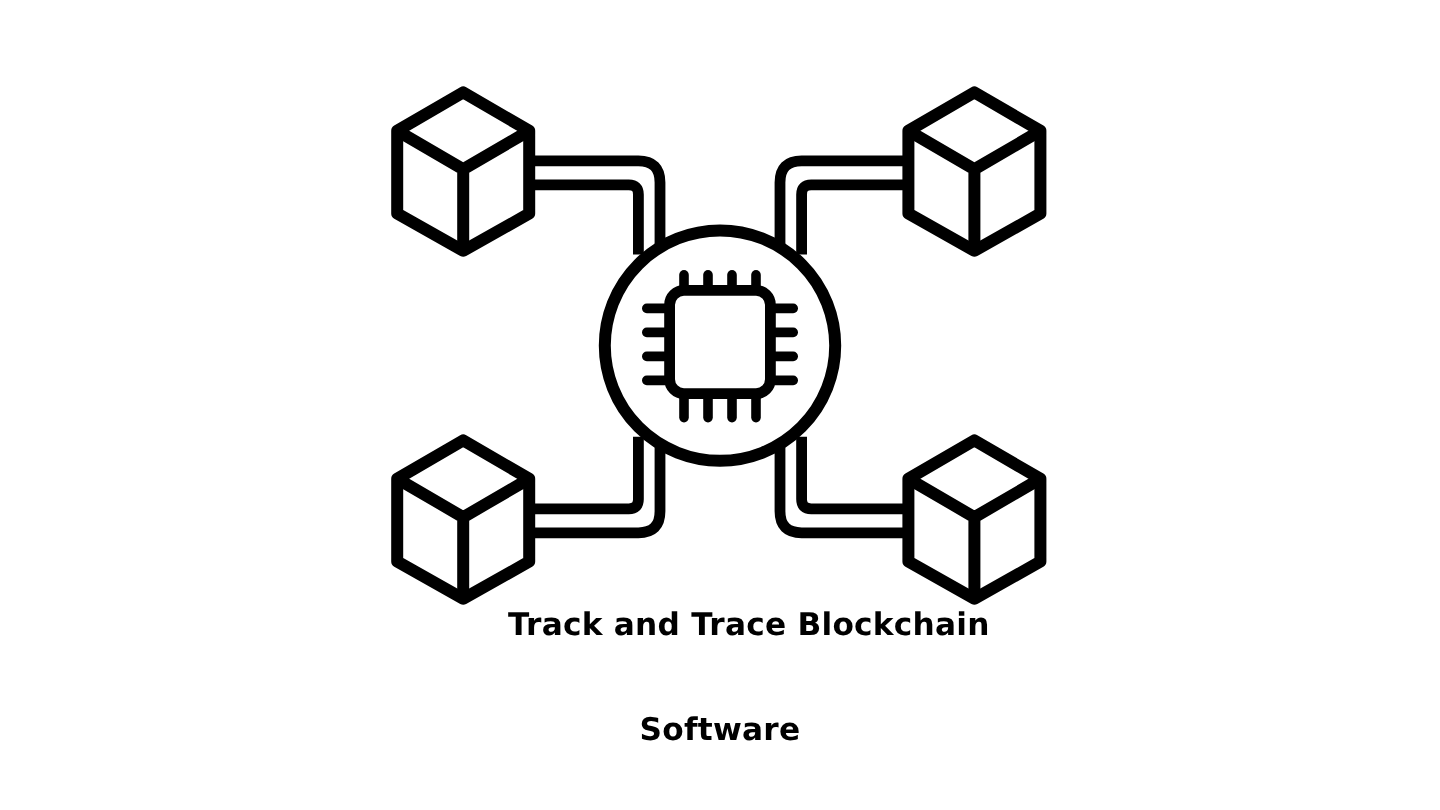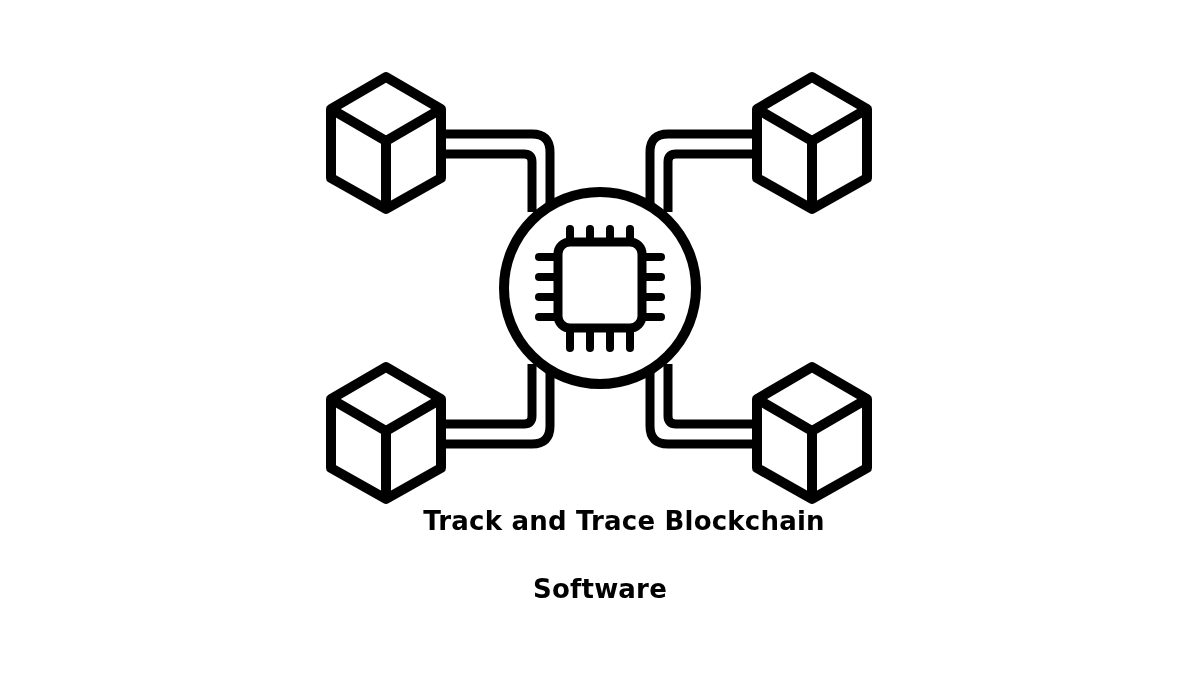--- a/index.html
+++ b/index.html
@@ -1,20 +1,20 @@
 <!DOCTYPE html>
 <html><head>
 <meta charset="utf-8">
 <style>
   html, body { margin: 0; padding: 0; background: #ffffff; }
   body { width: 1200px; height: 675px; position: relative; overflow: hidden; font-family: "DejaVu Sans", sans-serif; }
   #diagram { position: absolute; left: 0; top: 0; width: 1200px; height: 675px; }
   .caption { position: absolute; left: 0; width: 1200px; text-align: center; color: #000; font-weight: bold; font-size: 26px; letter-spacing: 0.2px; line-height: 40px; }
   .caption.l1 { top: 501px; padding-left: 24px; }
-  .caption.l2 { top: 569px; }
+  .caption.l2 { top: 589px; }
 </style>
 </head>
 <body>
 
 <svg id="diagram" viewBox="0 0 1200 675" xmlns="http://www.w3.org/2000/svg">
   <defs>
     <g id="cube">
       <path d="M0,0 L55,32 L55,101 L0,132 L-55,101 L-55,32 Z" fill="#fff" stroke="#000" stroke-width="10" stroke-linejoin="round"></path>
       <path d="M-55,32 L0,64 L55,32 M0,64 L0,132" fill="none" stroke="#000" stroke-width="10" stroke-linejoin="round"></path>
     </g>

